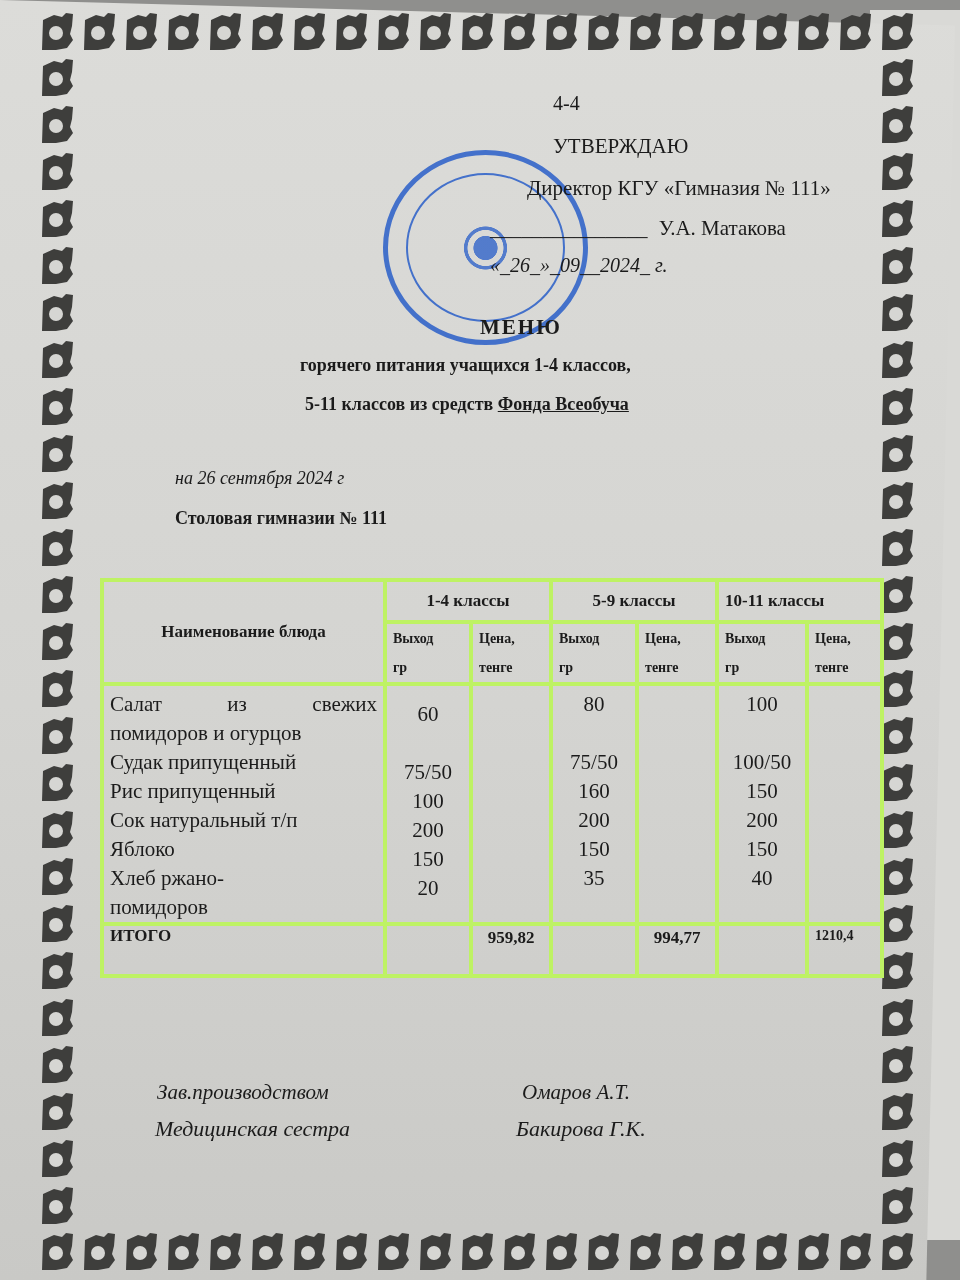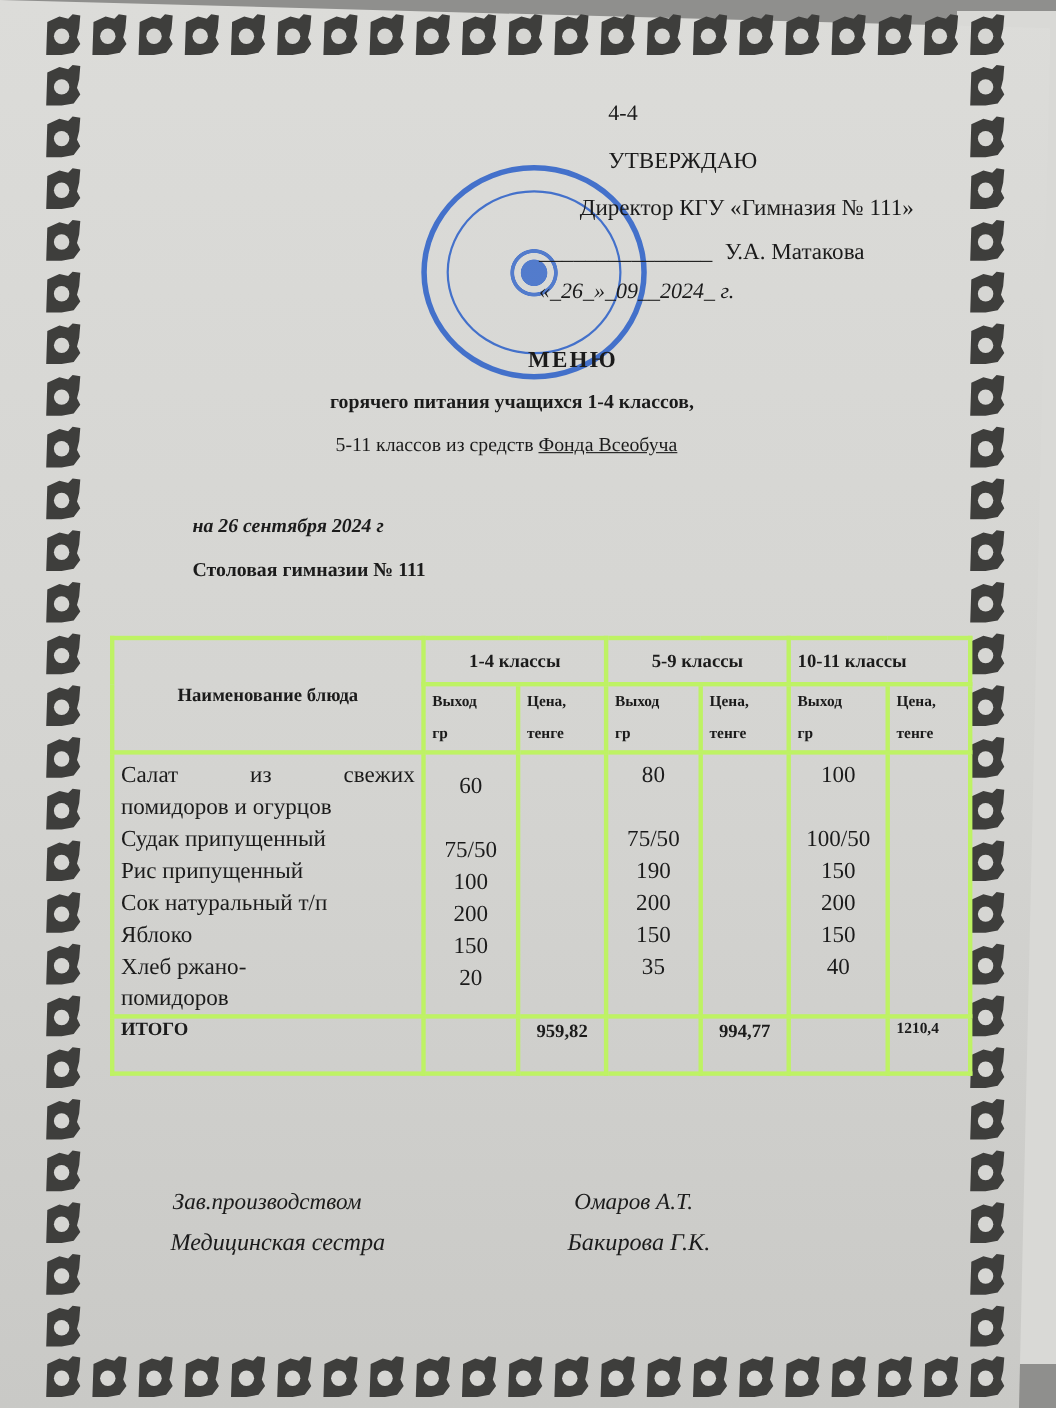--- a/index.html
+++ b/index.html
@@ -637,25 +637,25 @@
 
 <div class="text" style="left:527px; top:176px; font-size:21px;">Директор КГУ «Гимназия № 111»</div>
 <div class="text" style="left:490px; top:216px; font-size:21px;">
   <span>_______________</span>
   <span style="margin-left:6px;text-align:right;">У.А. Матакова</span>
 </div>
 <div class="text" style="left:490px; top:254px; font-size:20px; font-style:italic;">«_26_»_09__2024_ г.</div>
 
 <div class="text" style="left:440px; top:315px; font-size:21px; font-weight:bold; letter-spacing:2px;margin-left:40px;">МЕНЮ</div>
 <div class="text" style="left:300px; top:355px; font-size:18px; font-weight:bold;">горячего питания учащихся 1-4 классов,</div>
-<div class="text" style="left:305px; top:394px; font-size:18px; font-weight:normal;">
+<div class="text" style="left:305px; top:394px; font-size:18px; font-weight:bold;">
   <span>5-11 классов из средств </span><span class="underline">Фонда Всеобуча</span>
 </div>
 
-<div class="text" style="left:175px; top:468px; font-size:18px; font-style:italic; font-weight:bold;">на 26 сентября 2024 г</div>
+<div class="text" style="left:175px; top:468px; font-size:18px; font-style:italic; font-weight:normal;">на 26 сентября 2024 г</div>
 <div class="text" style="left:175px; top:508px; font-size:18px; font-weight:bold;">Столовая гимназии № 111</div>
 
 <table class="menu">
   <colgroup>
     <col style="width:283px">
       <col style="width:86px">
       <col style="width:80px">
       <col style="width:86px">
       <col style="width:80px">
       <col style="width:90px">
@@ -700,21 +700,21 @@
         <div class="dish-line">100</div>
         <div class="dish-line">200</div>
         <div class="dish-line">150</div>
         <div class="dish-line">20</div>
       </td>
       <td></td>
       <td class="num" style="padding-top:4px;">
         <div class="dish-line">80</div>
         <div class="dish-line"></div>
         <div class="dish-line">75/50</div>
-        <div class="dish-line">190</div>
+        <div class="dish-line">160</div>
         <div class="dish-line">200</div>
         <div class="dish-line">150</div>
         <div class="dish-line">35</div>
       </td>
       <td></td>
       <td class="num" style="padding-top:4px;">
         <div class="dish-line">100</div>
         <div class="dish-line"></div>
         <div class="dish-line">100/50</div>
         <div class="dish-line">150</div>

